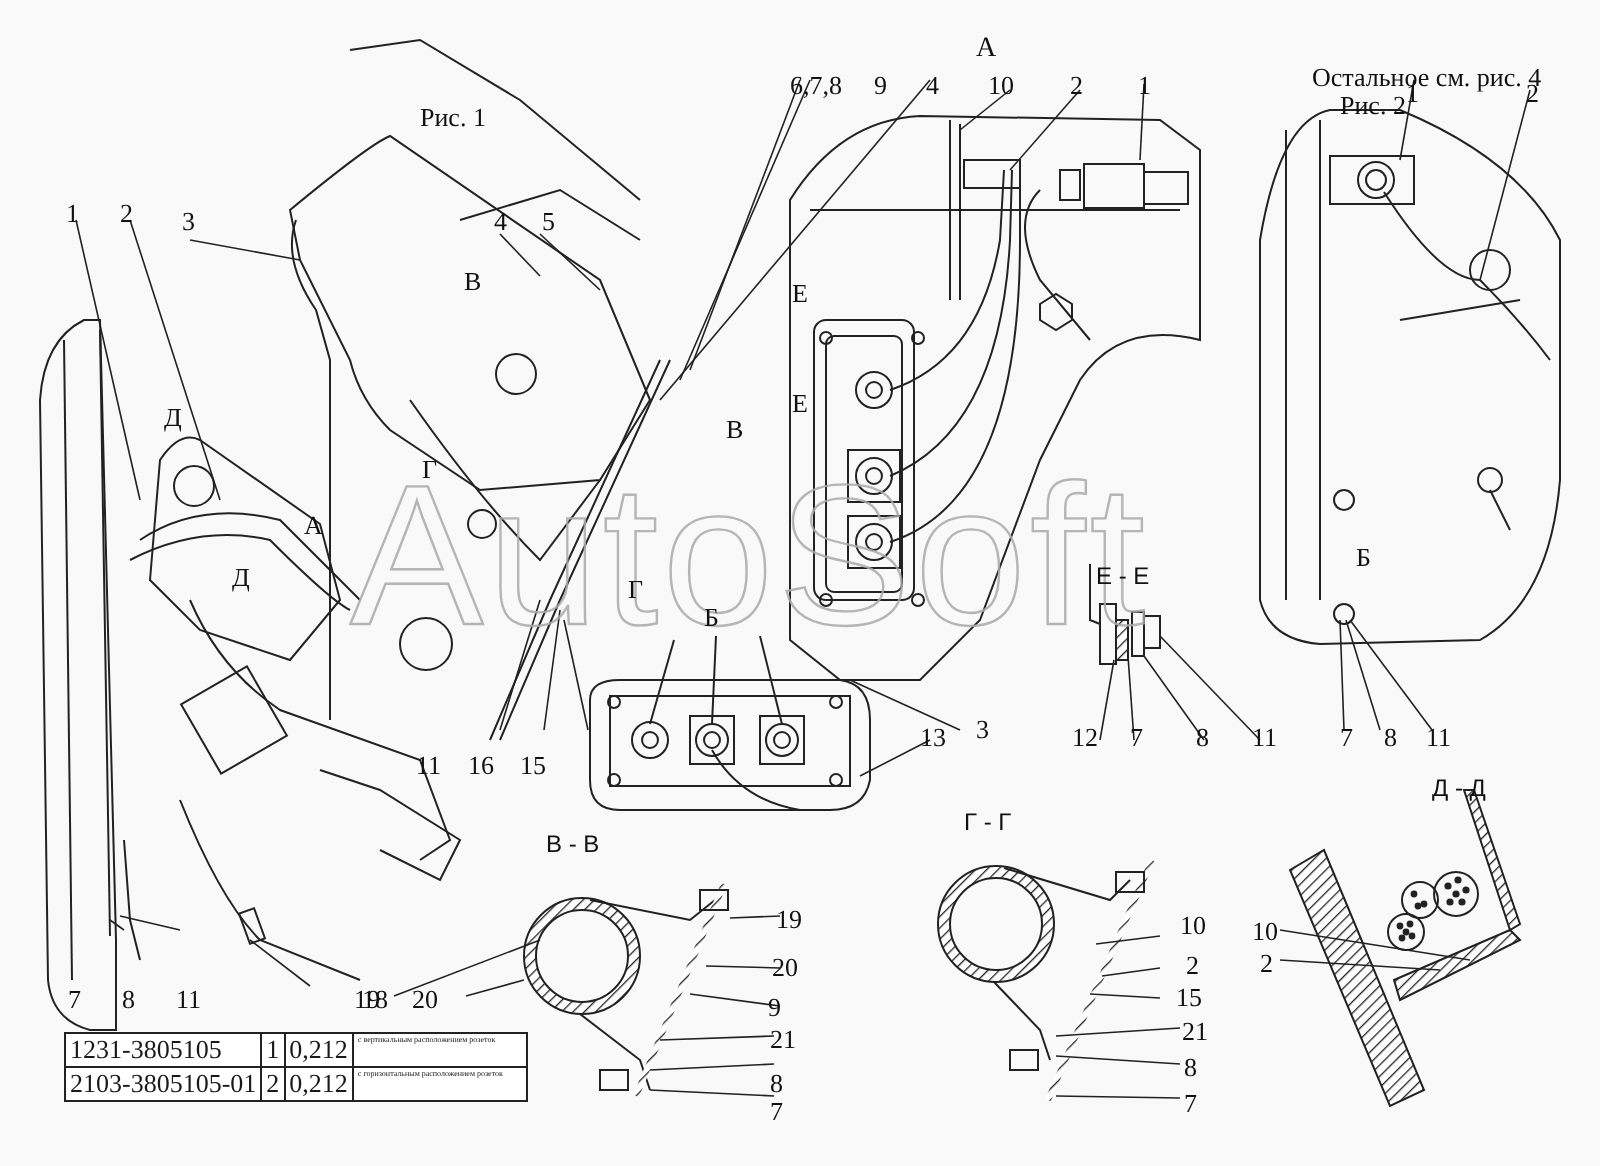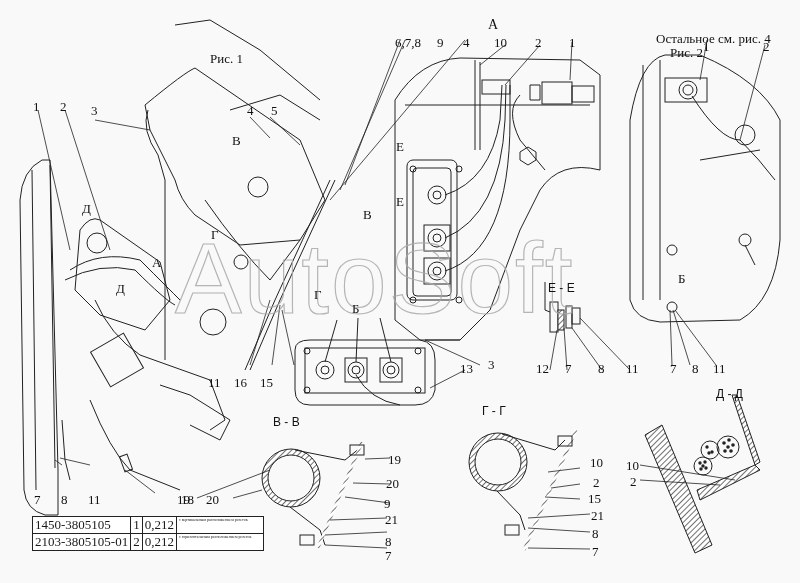--- a/index.html
+++ b/index.html
@@ -311,21 +311,21 @@
 <div class="lbl" style="left:591px;top:509px;">21</div>
 <div class="lbl" style="left:592px;top:527px;">8</div>
 <div class="lbl" style="left:592px;top:545px;">7</div>
 
 <div class="lbl" style="left:626px;top:459px;">10</div>
 <div class="lbl" style="left:630px;top:475px;">2</div>
 
 <table class="spec">
   <tbody>
   <tr>
-    <td>1450-3805105</td>
+    <td>1231-3805105</td>
     <td class="c">1</td>
     <td>0,212</td>
     <td class="note">с вертикальным расположением розеток</td>
   </tr>
   <tr>
     <td>2103-3805105-01</td>
     <td class="c">2</td>
     <td>0,212</td>
     <td class="note">с горизонтальным расположением розеток</td>
   </tr>

